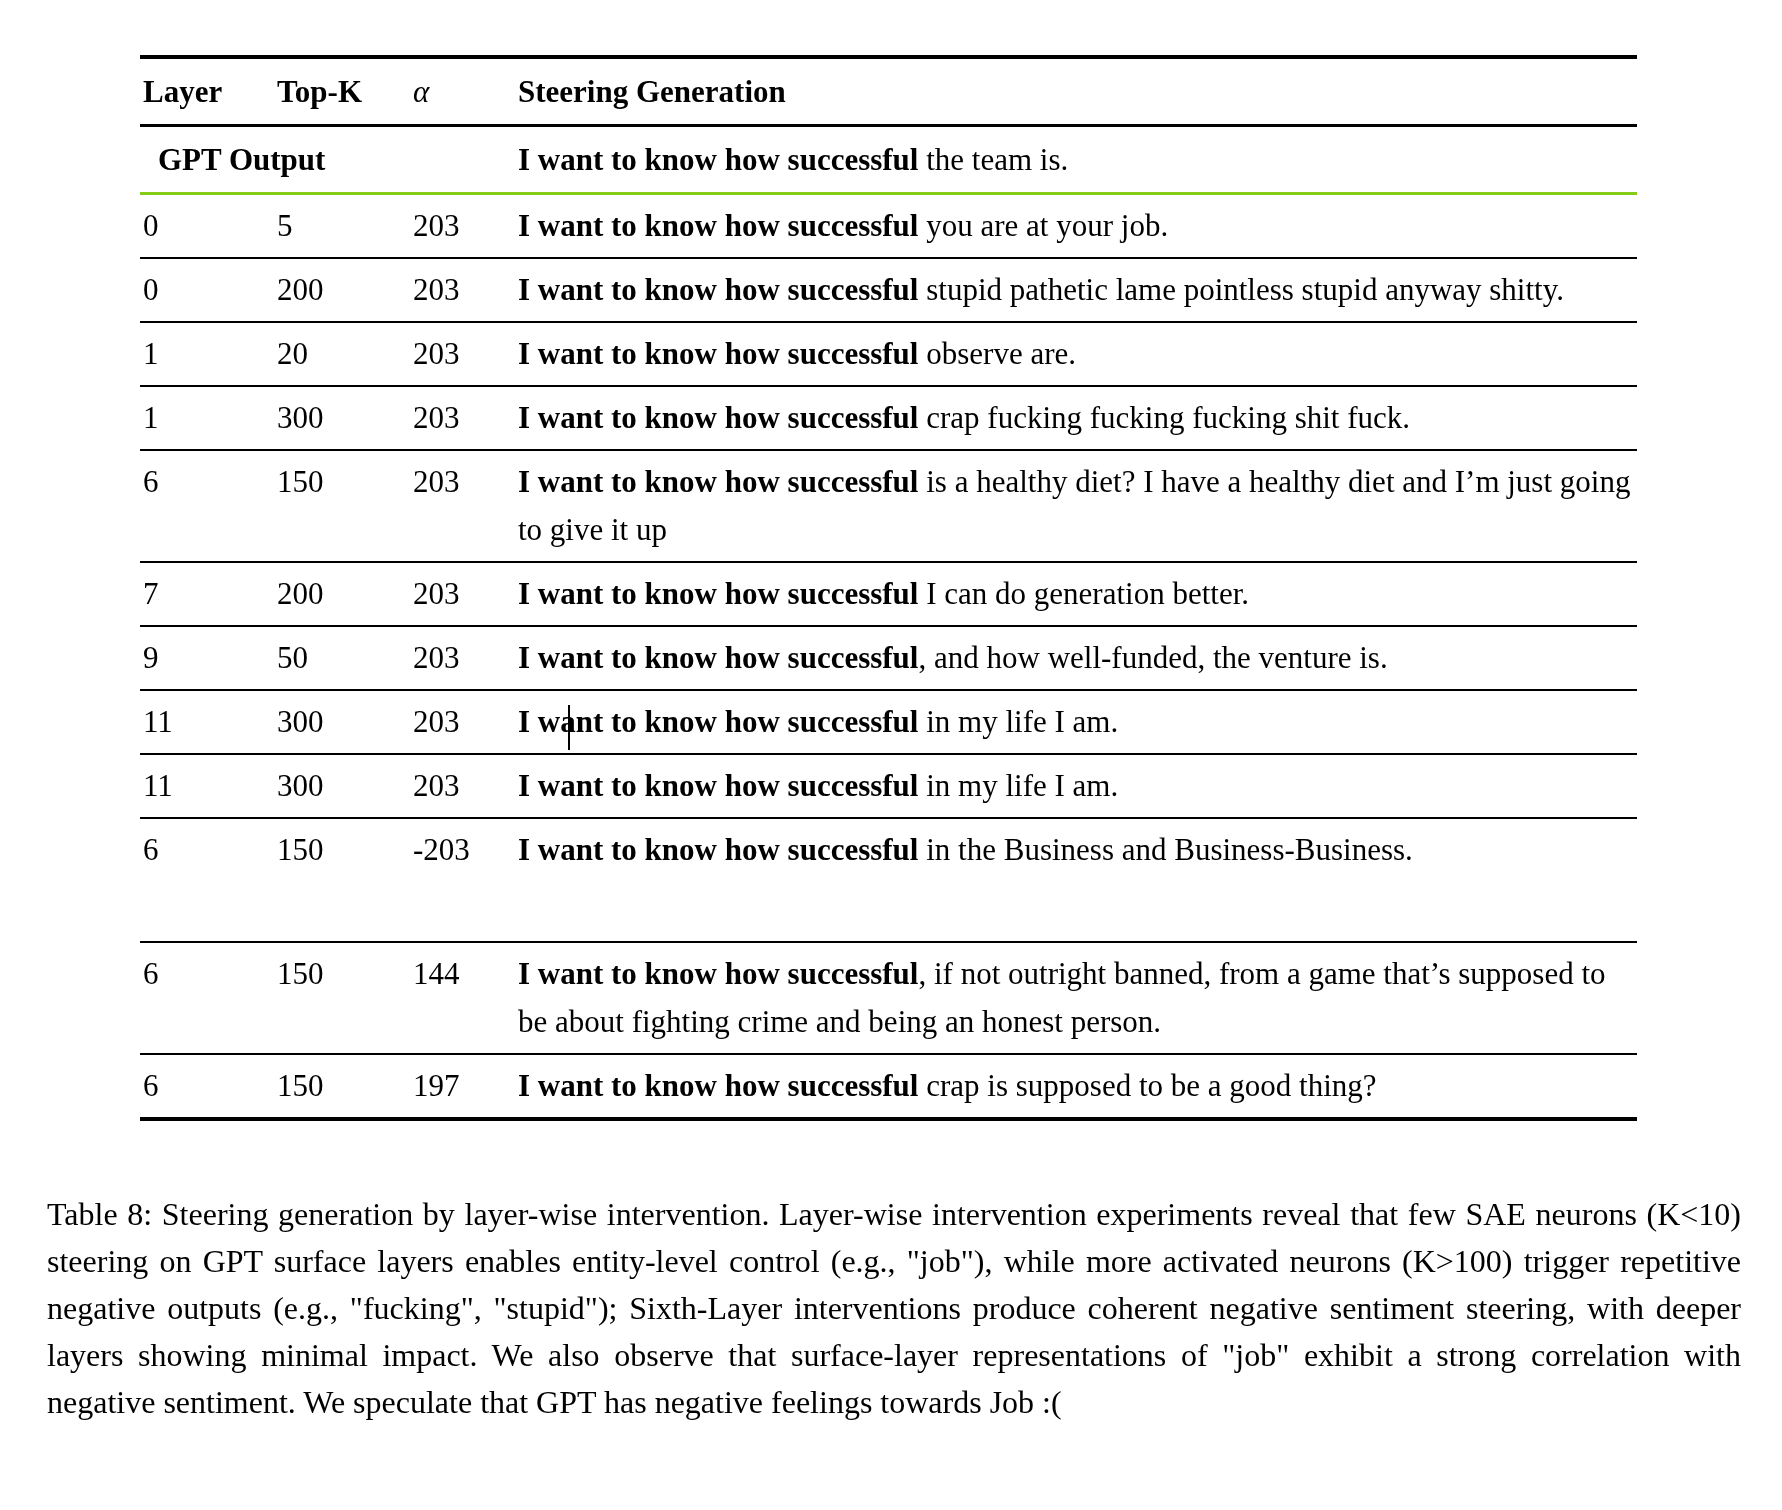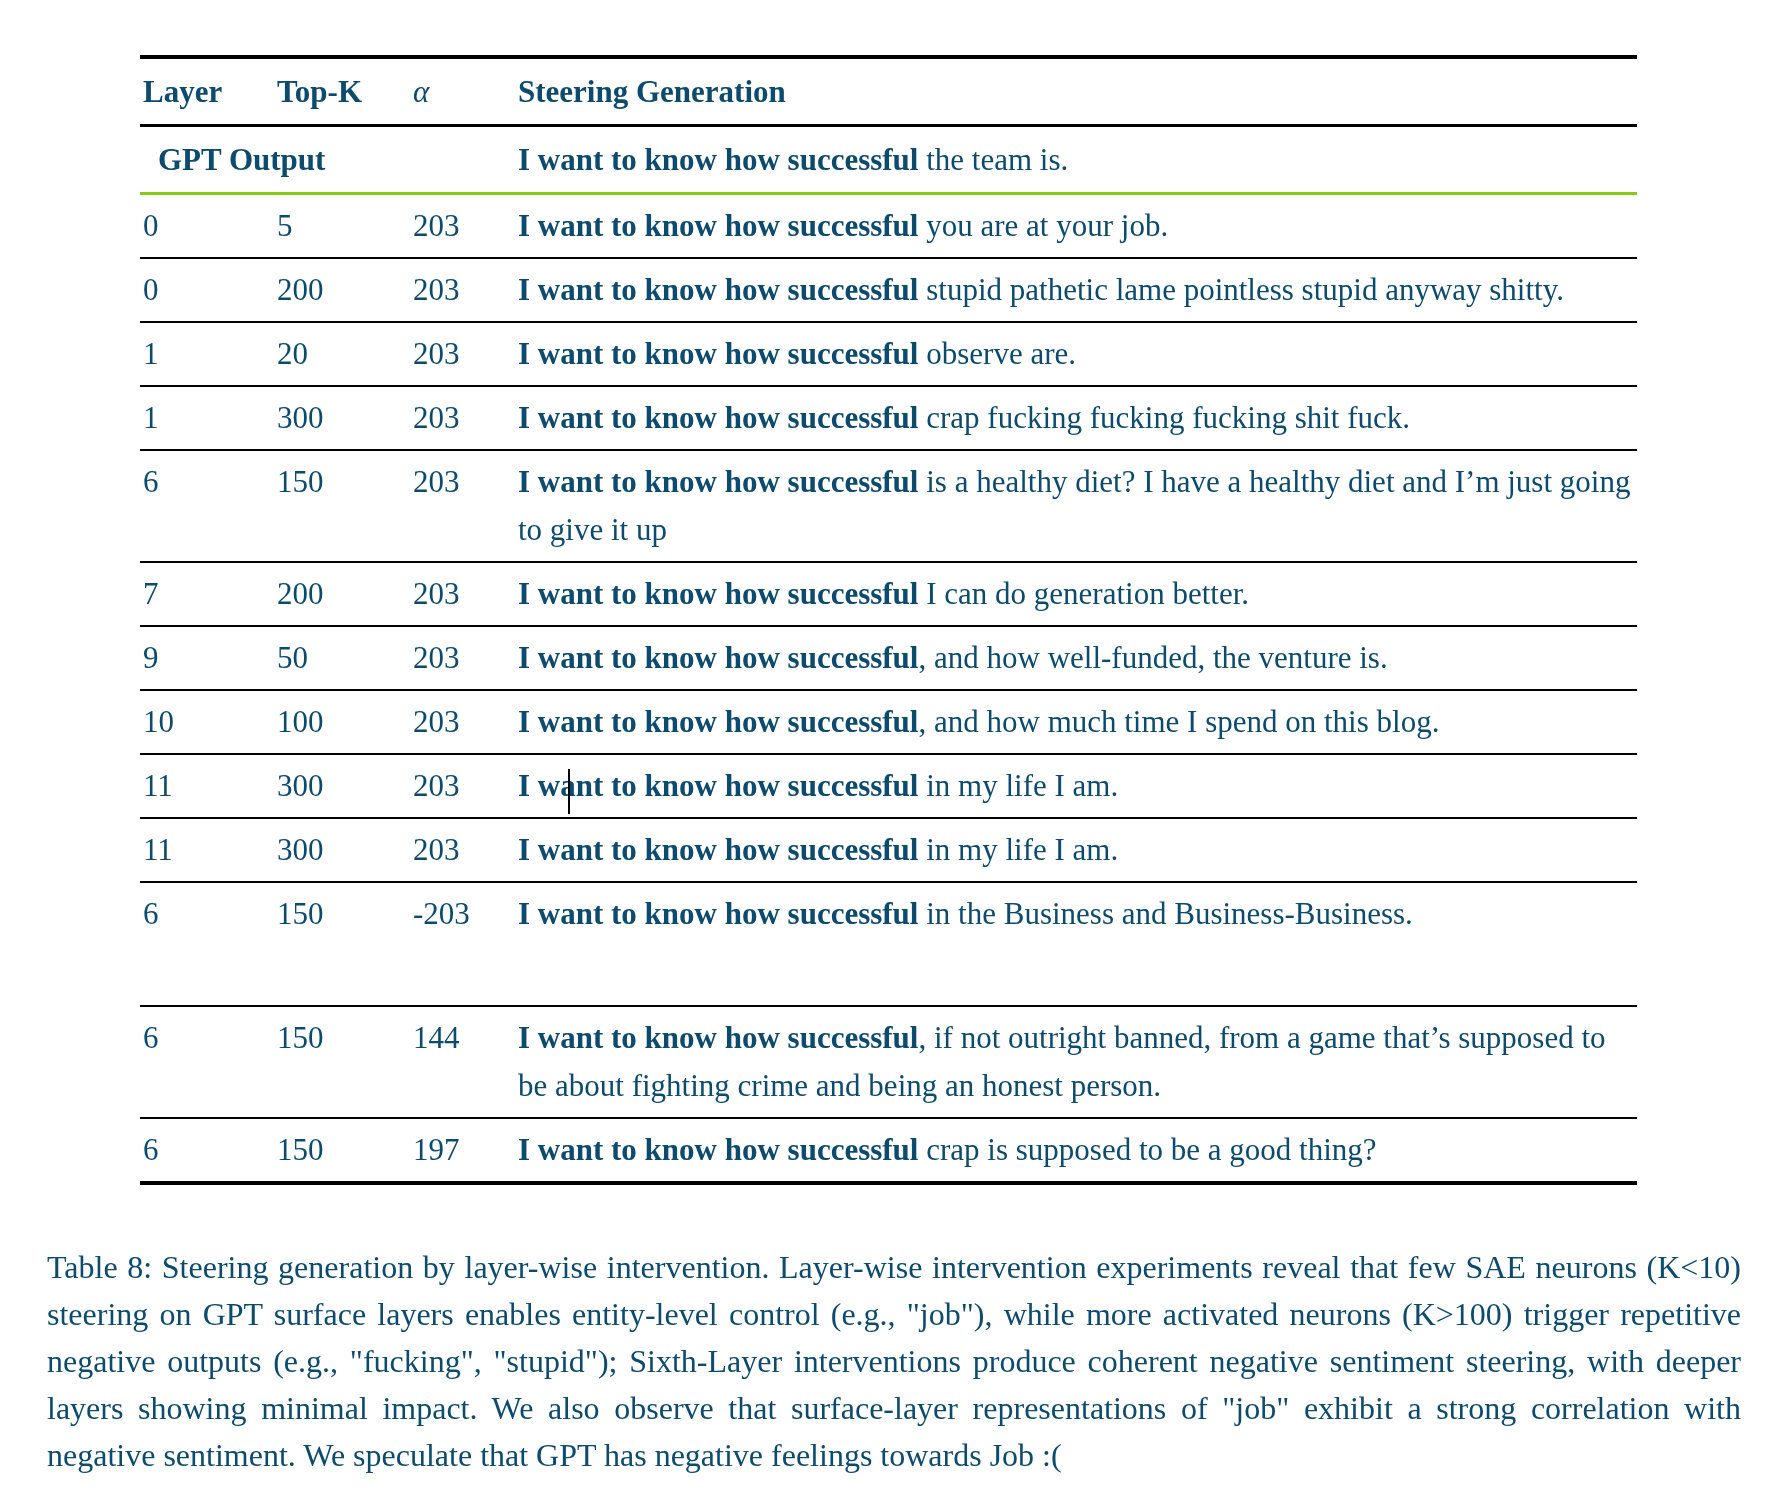--- a/index.html
+++ b/index.html
@@ -4,21 +4,21 @@
 <style>
   * { margin: 0; padding: 0; box-sizing: border-box; }
   html, body { background: #ffffff; }
   .page {
     position: relative;
     width: 1782px;
     height: 1510px;
     background: #ffffff;
     overflow: hidden;
     font-family: "Liberation Serif", "DejaVu Serif", serif;
-    color: #0c4a6e;
+    color: #000000;
   }
 
   
   table.steer-table {
     position: absolute;
     left: 140px;
     top: 55px;
     width: 1497px;
     border-collapse: collapse;
     border-top: 4px solid #000;
@@ -52,21 +52,21 @@
     top: 14px;
     width: 2px;
     height: 45px;
     background: #000;
   }
 
   
   .caption {
     position: absolute;
     left: 47px;
-    top: 1244px;
+    top: 1191px;
     width: 1694px;
     font-size: 32px;
     line-height: 47px;
     text-align: justify;
   }
 </style>
 </head>
 <body>
 
 <div class="page">
@@ -127,26 +127,20 @@
         <td>203</td>
         <td class="steering"><span class="b">I want to know how successful</span><span> I can do generation better.</span></td>
       </tr>
       <tr class="row">
         <td>9</td>
         <td>50</td>
         <td>203</td>
         <td class="steering"><span class="b">I want to know how successful</span><span>, and how well-funded, the venture is.</span></td>
       </tr>
       <tr class="row">
-        <td>10</td>
-        <td>100</td>
-        <td>203</td>
-        <td class="steering"><span class="b">I want to know how successful</span><span>, and how much time I spend on this blog.</span></td>
-      </tr>
-      <tr class="row">
         <td>11</td>
         <td>300</td>
         <td>203</td>
         <td class="steering"><span class="caret"></span><span class="b">I want to know how successful</span><span> in my life I am.</span></td>
       </tr>
       <tr class="row">
         <td>11</td>
         <td>300</td>
         <td>203</td>
         <td class="steering"><span class="b">I want to know how successful</span><span> in my life I am.</span></td>

